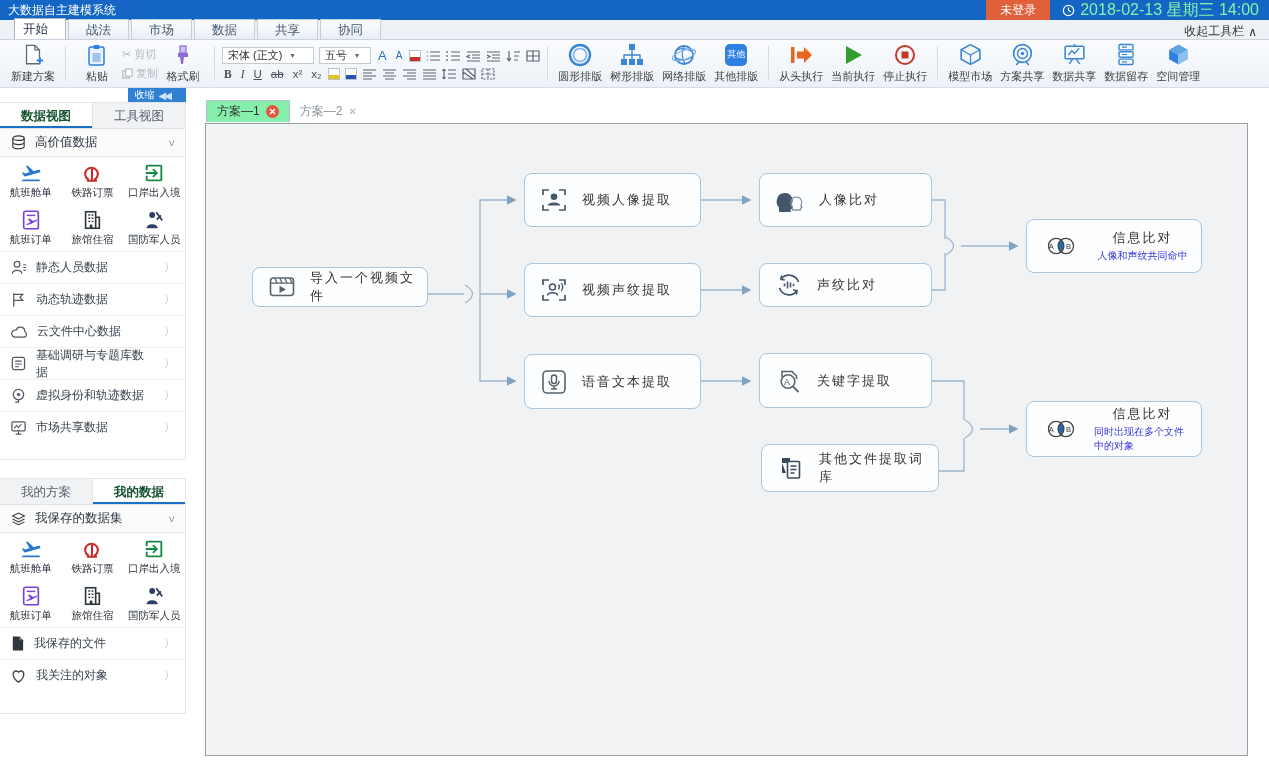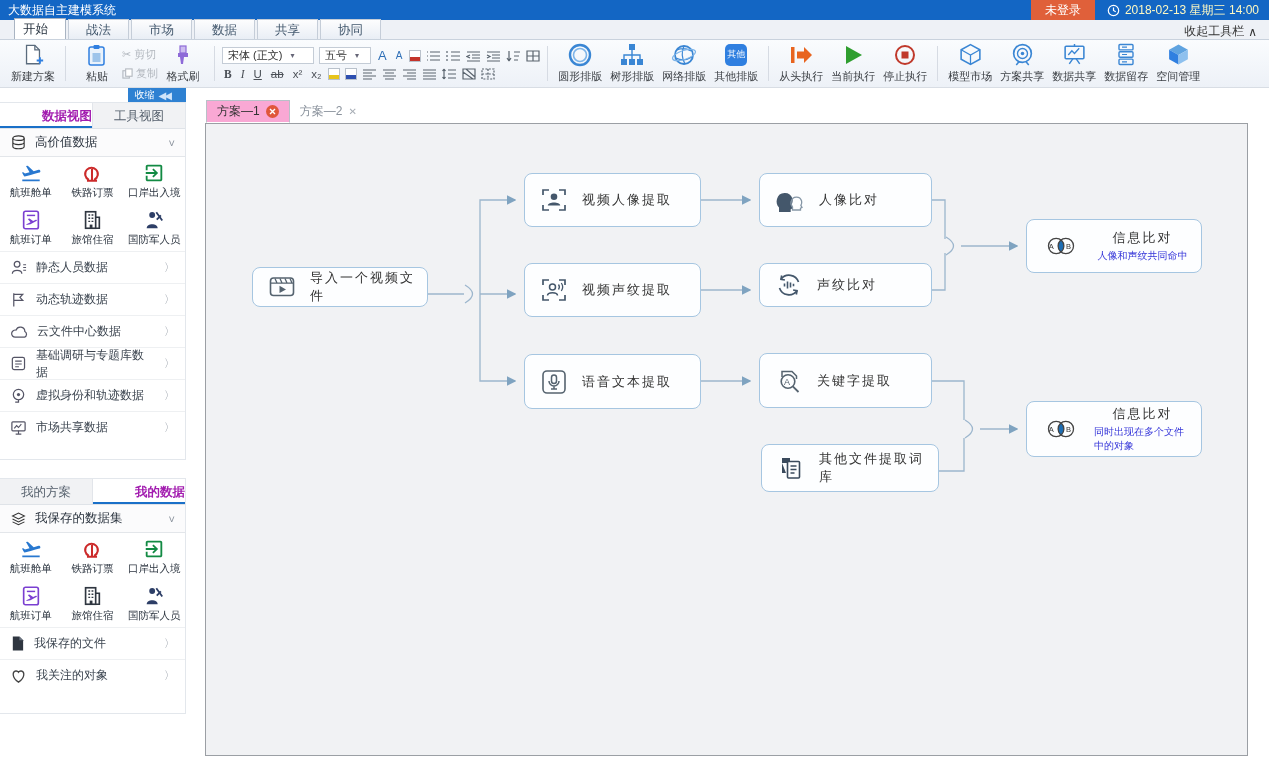--- a/index.html
+++ b/index.html
@@ -7,21 +7,21 @@
     font-family:"Liberation Sans","DejaVu Sans",sans-serif; }
   body { position:relative; color:#333; }
 
   
   .titlebar { position:absolute; left:0; top:0; width:1269px; height:20px;
     background:#1366c4; display:flex; justify-content:space-between; align-items:center; }
   .tb-title { color:#fff; font-size:12px; padding-left:8px; }
   .tb-right { display:flex; align-items:center; height:20px; }
   .login-badge { background:#e0603a; color:#fff; font-size:12px; height:20px;
     line-height:20px; padding:0 14px; cursor:pointer; }
-  .tb-time { display:flex; align-items:center; gap:5px; color:#fef9c3; font-size:12px; padding:0 10px 0 12px; }
+  .tb-time { display:flex; align-items:center; gap:5px; color:#86efac; font-size:16px; padding:0 10px 0 12px; }
 
   
   .ribbon-tabs { position:absolute; left:0; top:20px; width:1269px; height:20px;
     background:#eef1f6; border-bottom:1px solid #c9d2dd; display:flex; align-items:flex-end; padding-left:14px; }
   .rtab { font-size:12.5px; color:#44596e; padding:2px 17px; height:20px; line-height:16px;
     background:linear-gradient(#fdfdfe,#e9eef5); border:1px solid #c5cdd8; border-bottom:none;
     margin-right:2px; cursor:pointer; }
   .rtab.active { background:#fff; color:#1f2b38; border-color:#a9b4c2; position:relative; z-index:2; height:21px;padding-left:8px; }
   .collapse-toolbar { position:absolute; right:12px; top:23px; font-size:12px; color:#333;
     cursor:pointer; z-index:3; display:flex; gap:4px; align-items:center; }
@@ -62,36 +62,36 @@
     background:#2e81d2; color:#fff; font-size:10px; display:flex; align-items:center;
     justify-content:flex-end; gap:4px; padding-right:16px; cursor:pointer; }
   .sb-collapse .dbl { color:#cfe4fa; font-size:10px; letter-spacing:-2px; }
   .panel { position:absolute; left:0; width:186px; background:#fff; border:1px solid #e3e7ec; border-left:none; }
   .panel-top { top:102px; height:358px; }
   .panel-bottom { top:478px; height:236px; }
   .ptabs { display:flex; height:26px; border-bottom:1px solid #dfe3e8; }
   .ptab { flex:1; text-align:center; line-height:26px; font-size:12.5px; color:#55606c;
     background:#f1f2f4; cursor:pointer; border-right:1px solid #e2e5ea; }
   .ptab:last-child { border-right:none; }
-  .ptab.active { background:#fff; color:#a21caf; font-weight:bold; box-shadow:inset 0 -2px 0 #1a70c8;text-align:right; }
+  .ptab.active { background:#fff; color:#14532d; font-weight:bold; box-shadow:inset 0 -2px 0 #1a70c8; }
   .sec-head { height:28px; display:flex; align-items:center; gap:8px; padding:0 10px;
     background:#fbfbfc; border-bottom:1px solid #e3e6ea; font-size:12.5px; color:#2c3540; cursor:pointer; }
   .sec-head .chev { margin-left:auto; color:#8a929c; font-size:11px; }
   .chip-grid { display:grid; grid-template-columns:repeat(3,1fr); }
   .chip { height:47px; display:flex; flex-direction:column; align-items:center; justify-content:center;
     gap:2px; font-size:10.5px; color:#2c3540; cursor:pointer; }
   .cat { height:32px; display:flex; align-items:center; gap:9px; padding:0 10px;
     border-top:1px solid #eef0f2; font-size:12px; color:#3c4550; cursor:pointer; }
   .cat .chev-r { margin-left:auto; color:#9aa1aa; font-size:11px; }
 
   
   .doc-tabs { position:absolute; left:206px; top:100px; display:flex; align-items:flex-end; height:23px; z-index:2; }
   .dtab { display:flex; align-items:center; gap:6px; font-size:12px; padding:0 10px; height:23px;
     cursor:pointer; color:#333; }
-  .dtab.active { background:#f9a8d4; border:1px solid #b9c0c8; border-bottom:1px solid #fff; }
+  .dtab.active { background:#86efac; border:1px solid #b9c0c8; border-bottom:1px solid #fff; }
   .dtab.inactive { color:#8a929c; }
   .dtab .x { color:#a7adb5; font-size:10px; }
   .canvas { position:absolute; left:205px; top:123px; width:1043px; height:633px;
     background:#f1f2f4; border:1px solid #9b9fa4; }
   .edges { position:absolute; left:0; top:0; width:1043px; height:633px; pointer-events:none; }
   .node { position:absolute; background:#fdfeff; border:1px solid #a6c6e1; border-radius:8px;
     display:flex; align-items:center; gap:13px; padding-left:14px; font-size:13px;
     letter-spacing:2px; color:#333; cursor:pointer; z-index:1; }
   .node .nicon { flex:0 0 auto; display:flex; align-items:center; }
   .ninfo { display:flex; flex-direction:column; align-items:center; gap:2px; flex:1; padding-right:10px; }

